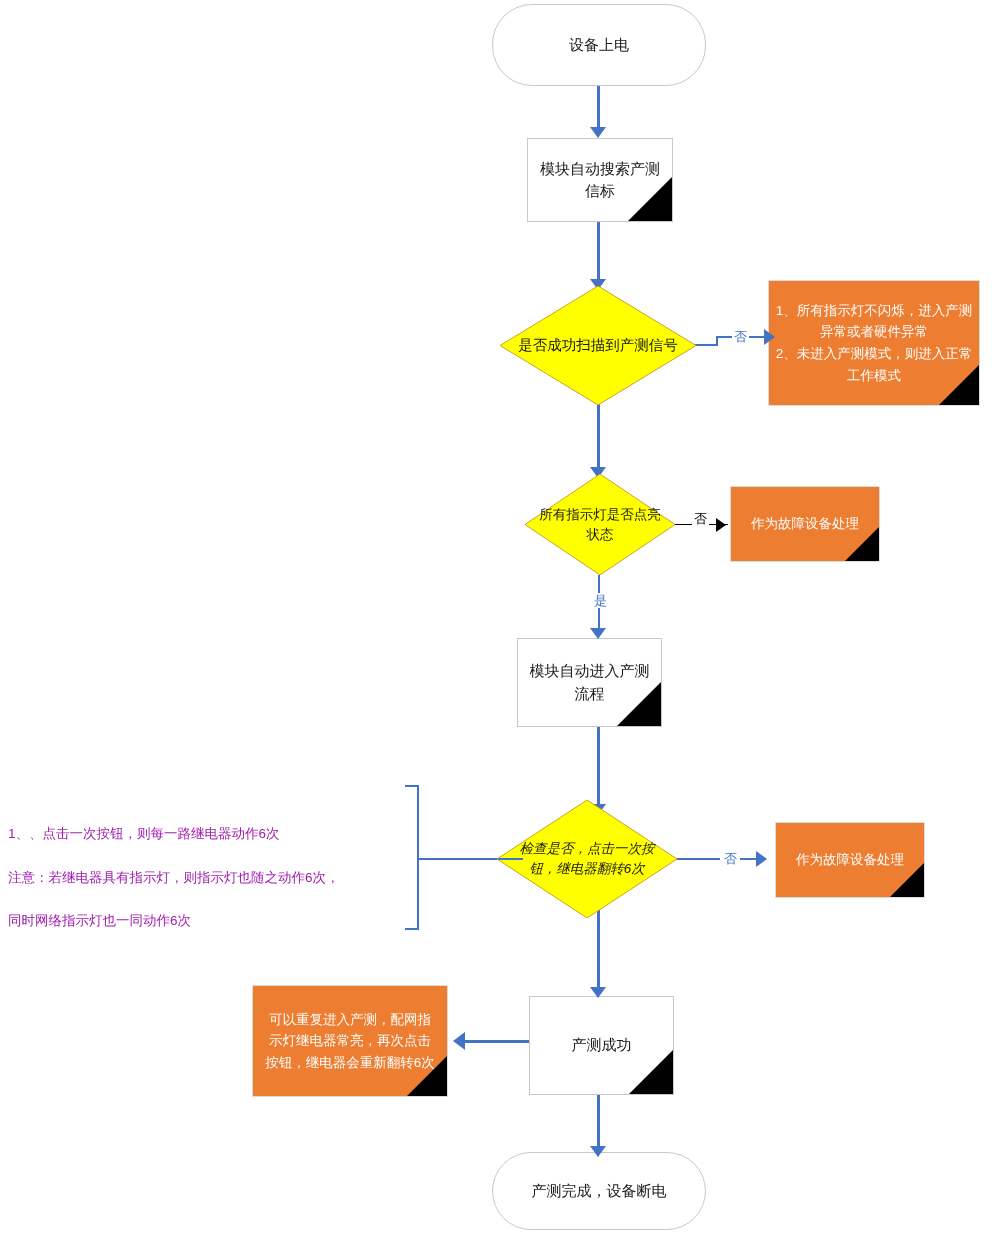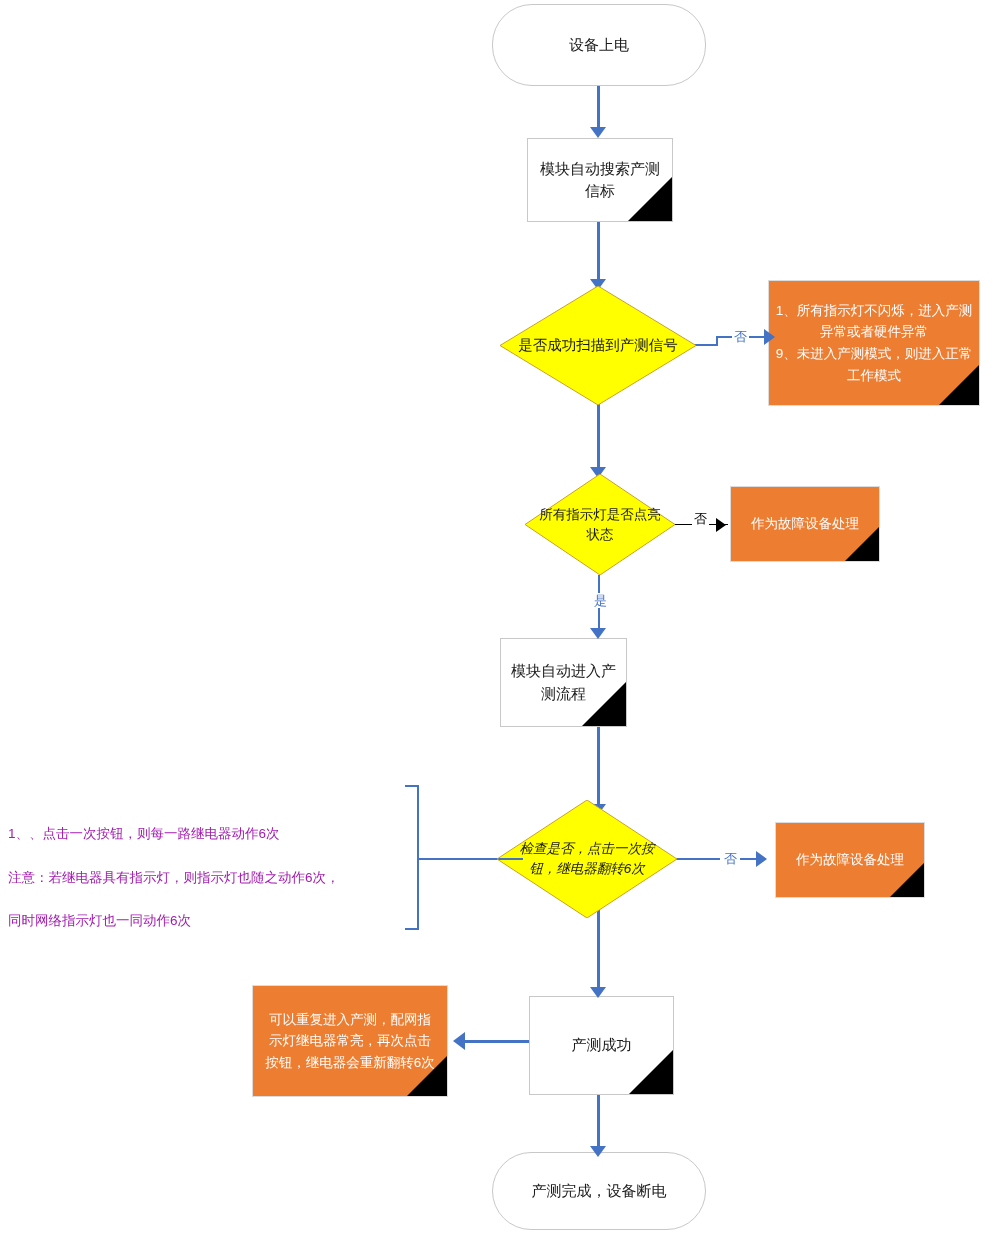--- a/index.html
+++ b/index.html
@@ -210,36 +210,36 @@
   <div class="node decision" style="left:500px; top:286px; width:196px; height:119px;">
     <span class="dia"></span>
     <svg class="diaborder" viewBox="0 0 196 119" preserveAspectRatio="none">
       <polygon points="98,0 196,59.5 98,119 0,59.5" fill="none" stroke="#c9a227" stroke-width="1"></polygon>
     </svg>
     <span class="txt" style="font-size:14.5px;">是否成功扫描到产测信号</span>
   </div>
 
   <div class="node note corner-tri" style="left:768px; top:280px; width:212px; height:126px; --tri:40px;">
     <span class="txt" style="font-size:13.5px; line-height:1.6;">1、所有指示灯不闪烁，进入产测异常或者硬件异常
-9、未进入产测模式，则进入正常工作模式</span>
+2、未进入产测模式，则进入正常工作模式</span>
   </div>
 
   <div class="node decision" style="left:525px; top:474px; width:150px; height:101px;">
     <span class="dia"></span>
     <svg class="diaborder" viewBox="0 0 150 101" preserveAspectRatio="none">
       <polygon points="75,0 150,50.5 75,101 0,50.5" fill="none" stroke="#c9a227" stroke-width="1"></polygon>
     </svg>
     <span class="txt" style="font-size:13.5px; padding:0 14px;">所有指示灯是否点亮状态</span>
   </div>
 
   <div class="node note corner-tri" style="left:730px; top:486px; width:150px; height:76px; --tri:34px;">
     <span class="txt" style="font-size:13.5px;">作为故障设备处理</span>
   </div>
 
-  <div class="node process corner-tri" style="left:500px; top:638px; width:127px; height:89px; --tri:44px;">
+  <div class="node process corner-tri" style="left:517px; top:638px; width:145px; height:89px; --tri:44px;">
     <span class="txt">模块自动进入产测流程</span>
   </div>
 
   <div class="node decision" style="left:497px; top:800px; width:180px; height:118px;font-style:italic;">
     <span class="dia"></span>
     <svg class="diaborder" viewBox="0 0 180 118" preserveAspectRatio="none">
       <polygon points="90,0 180,59 90,118 0,59" fill="none" stroke="#c9a227" stroke-width="1"></polygon>
     </svg>
     <span class="txt" style="font-size:13.5px; padding:0 22px;">检查是否，点击一次按钮，继电器翻转6次</span>
   </div>

